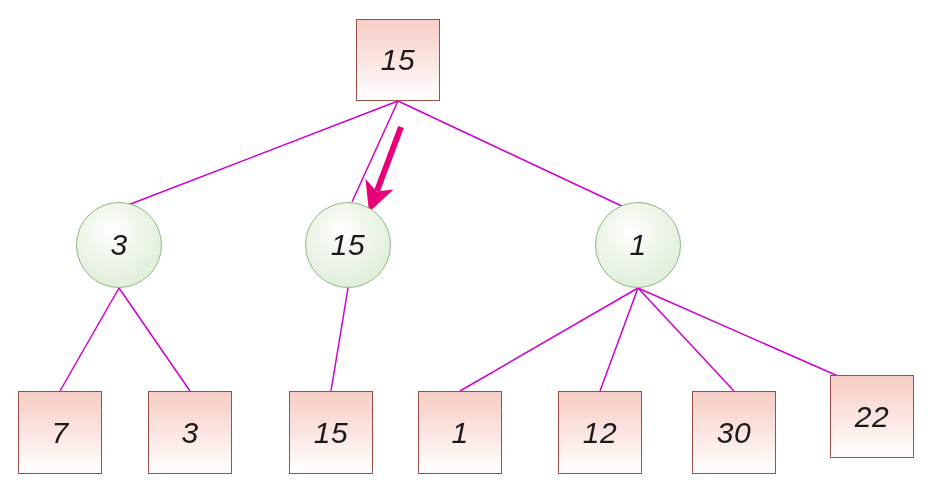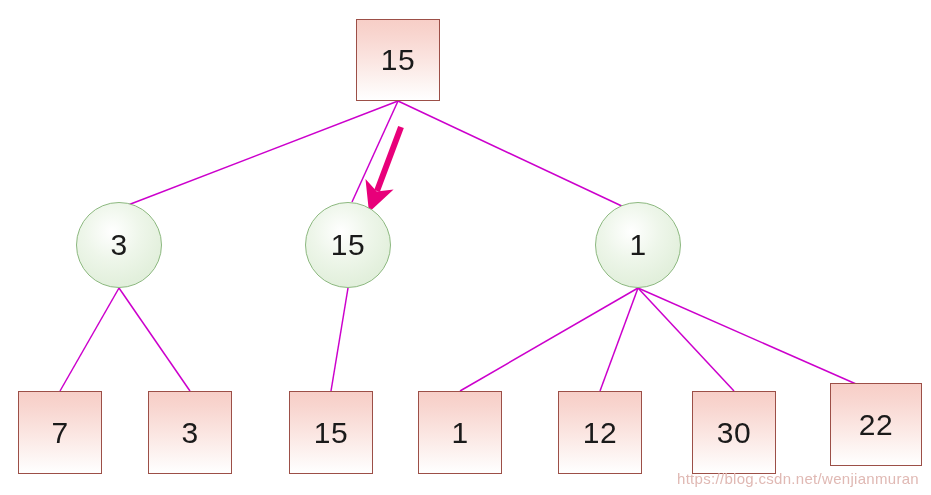--- a/index.html
+++ b/index.html
@@ -7,20 +7,21 @@
     padding: 0;
     background: #ffffff;
   }
   #canvas {
     position: relative;
     width: 931px;
     height: 495px;
     background: #ffffff;
     overflow: hidden;
     font-family: "Liberation Sans", sans-serif;
+    font-style: italic;
   }
   #edge-layer {
     position: absolute;
     left: 0;
     top: 0;
     width: 931px;
     height: 495px;
     pointer-events: none;
   }
   .node {
@@ -108,20 +109,19 @@
       </div>
       <div class="node node-box" style="left: 418px; top: 391px; width: 84px; height: 83px;">
         <span class="node-label">1</span>
       </div>
       <div class="node node-box" style="left: 558px; top: 391px; width: 84px; height: 83px; text-align: center;">
         <span class="node-label">12</span>
       </div>
       <div class="node node-box" style="left: 692px; top: 391px; width: 84px; height: 83px;">
         <span class="node-label">30</span>
       </div>
-      <div class="node node-box" style="left: 830px; top: 383px; width: 92px; height: 83px;">
+      <div class="node node-box" style="left: 830px; top: 375px; width: 84px; height: 83px;">
         <span class="node-label">22</span>
       </div>
     </div>
 
-  <div id="watermark">https://blog.csdn.net/wenjianmuran</div>
 
 </div>
 
 </body></html>

